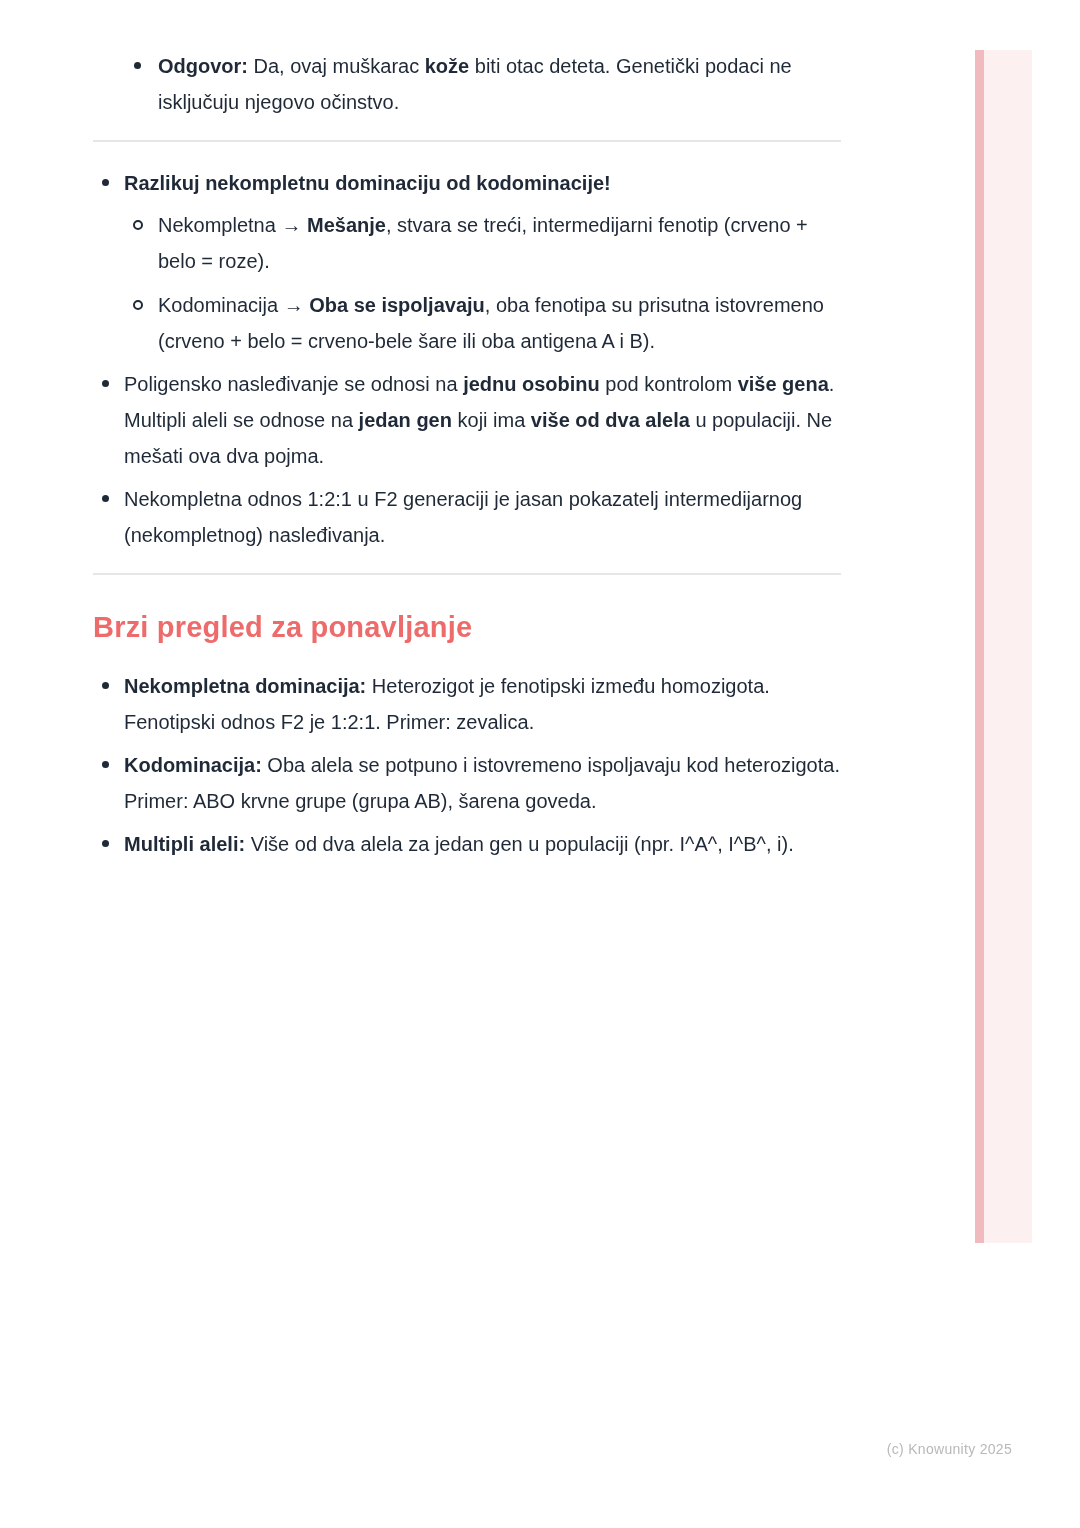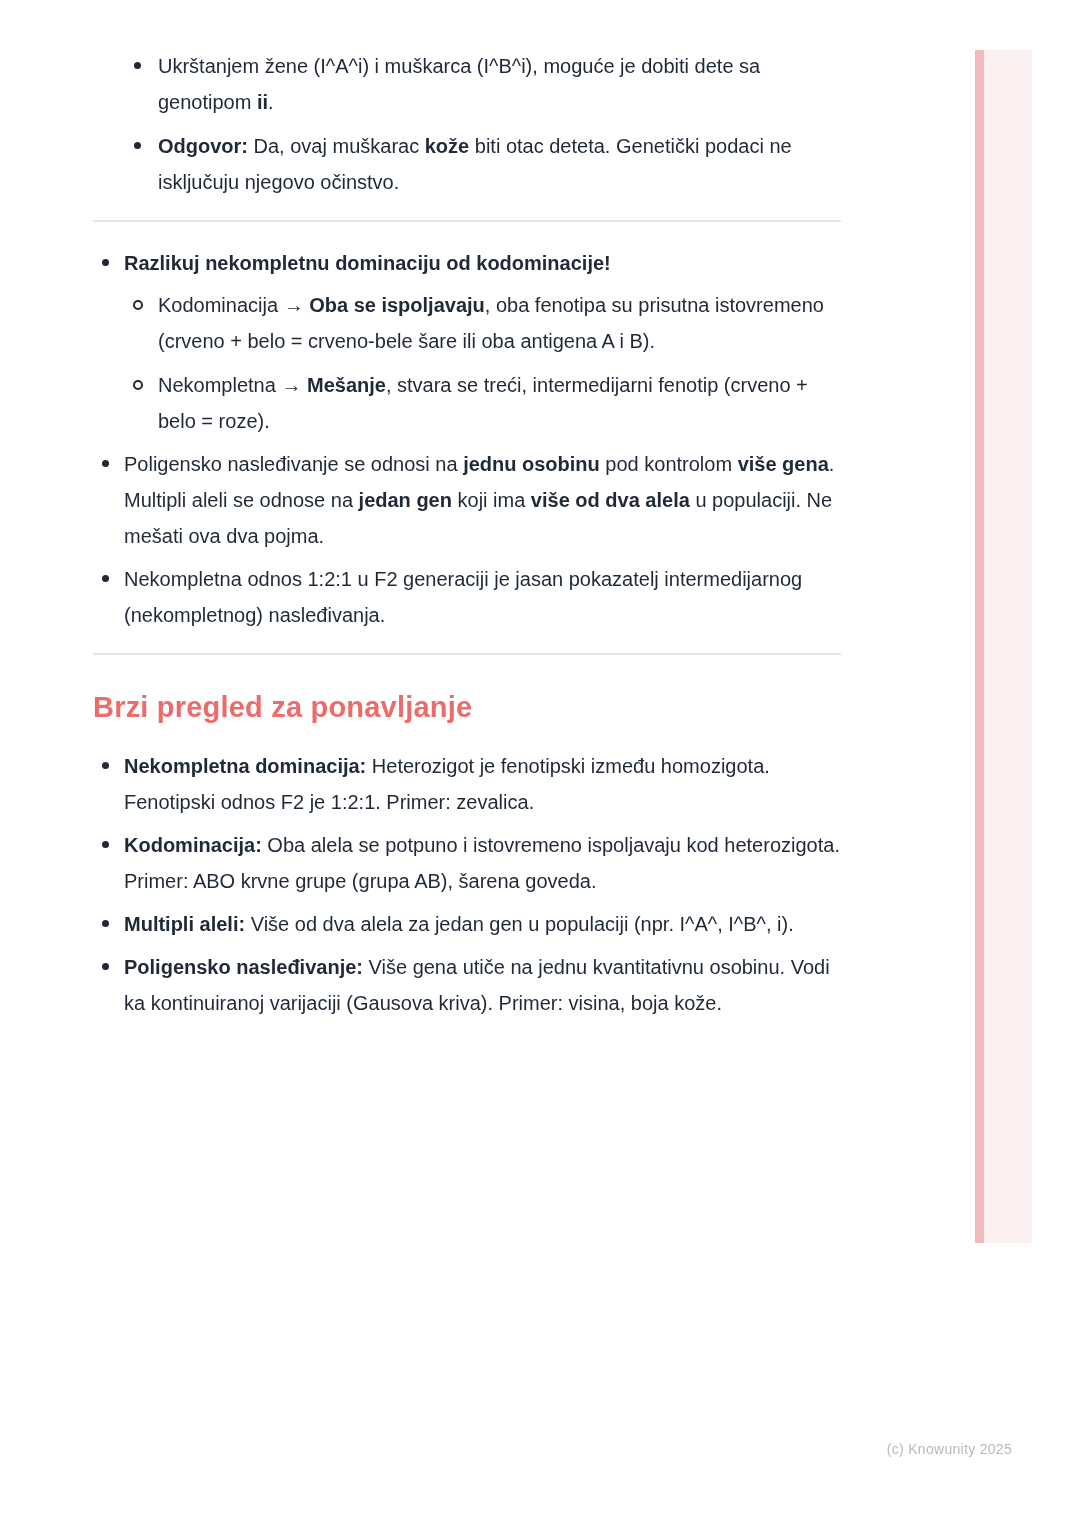--- a/index.html
+++ b/index.html
@@ -97,44 +97,42 @@
   }
 </style>
 </head>
 <body style="--accent: #ee6b6b; --text: #1f2937; --divider: #e6e6e6; --sidebar-line: #f1babe; --sidebar-panel: #fdf0f0; --footer-text: #b9b9b9; --background: #ffffff;">
 
 <div class="accent-bar"></div>
 
 <main class="content">
 
   <ul class="list intro">
-      <li class="item"><span class="marker disc"></span><span class="txt">Ukrštanjem žene (I^A^i) i muškarca (I^B^i), moguće je dobiti dete sa genotipom <strong>ii</strong>.</span></li>
       <li class="item"><span class="marker disc"></span><span class="txt"><strong>Odgovor:</strong> Da, ovaj muškarac <strong>kože</strong> biti otac deteta. Genetički podaci ne isključuju njegovo očinstvo.</span></li>
     </ul>
 
   <hr class="divider">
 
   <section>
     <ul class="list l1">
         <li class="item"><span class="marker disc"></span><span class="txt"><strong>Razlikuj nekompletnu dominaciju od kodominacije!</strong></span><ul class="list sub">
+            <li class="item"><span class="marker circle"></span><span class="txt">Nekompletna → <strong>Mešanje</strong>, stvara se treći, intermedijarni fenotip (crveno + belo = roze).</span></li>
             <li class="item"><span class="marker circle"></span><span class="txt">Kodominacija → <strong>Oba se ispoljavaju</strong>, oba fenotipa su prisutna istovremeno (crveno + belo = crveno-bele šare ili oba antigena A i B).</span></li>
-            <li class="item"><span class="marker circle"></span><span class="txt">Nekompletna → <strong>Mešanje</strong>, stvara se treći, intermedijarni fenotip (crveno + belo = roze).</span></li>
           </ul></li>
         <li class="item"><span class="marker disc"></span><span class="txt">Poligensko nasleđivanje se odnosi na <strong>jednu osobinu</strong> pod kontrolom <strong>više gena</strong>. Multipli aleli se odnose na <strong>jedan gen</strong> koji ima <strong>više od dva alela</strong> u populaciji. Ne mešati ova dva pojma.</span></li>
         <li class="item"><span class="marker disc"></span><span class="txt">Nekompletna odnos 1:2:1 u F2 generaciji je jasan pokazatelj intermedijarnog (nekompletnog) nasleđivanja.</span></li>
       </ul>
   </section>
 
   <hr class="divider">
 
   <section>
     <h2 class="heading">Brzi pregled za ponavljanje</h2>
     <ul class="list l1">
         <li class="item"><span class="marker disc"></span><span class="txt"><strong>Nekompletna dominacija:</strong> Heterozigot je fenotipski između homozigota. Fenotipski odnos F2 je 1:2:1. Primer: zevalica.</span></li>
         <li class="item"><span class="marker disc"></span><span class="txt"><strong>Kodominacija:</strong> Oba alela se potpuno i istovremeno ispoljavaju kod heterozigota. Primer: ABO krvne grupe (grupa AB), šarena goveda.</span></li>
         <li class="item"><span class="marker disc"></span><span class="txt"><strong>Multipli aleli:</strong> Više od dva alela za jedan gen u populaciji (npr. I^A^, I^B^, i).</span></li>
-        <li class="item"><span class="marker disc"></span><span class="txt"><strong>Poligensko nasleđivanje:</strong> Više gena utiče na jednu kvantitativnu osobinu. Vodi ka kontinuiranoj varijaciji (Gausova kriva). Primer: visina, boja kože.</span></li>
       </ul>
   </section>
 
 </main>
 
 <div class="footer">(c) Knowunity 2025</div>
 
 </body></html>

